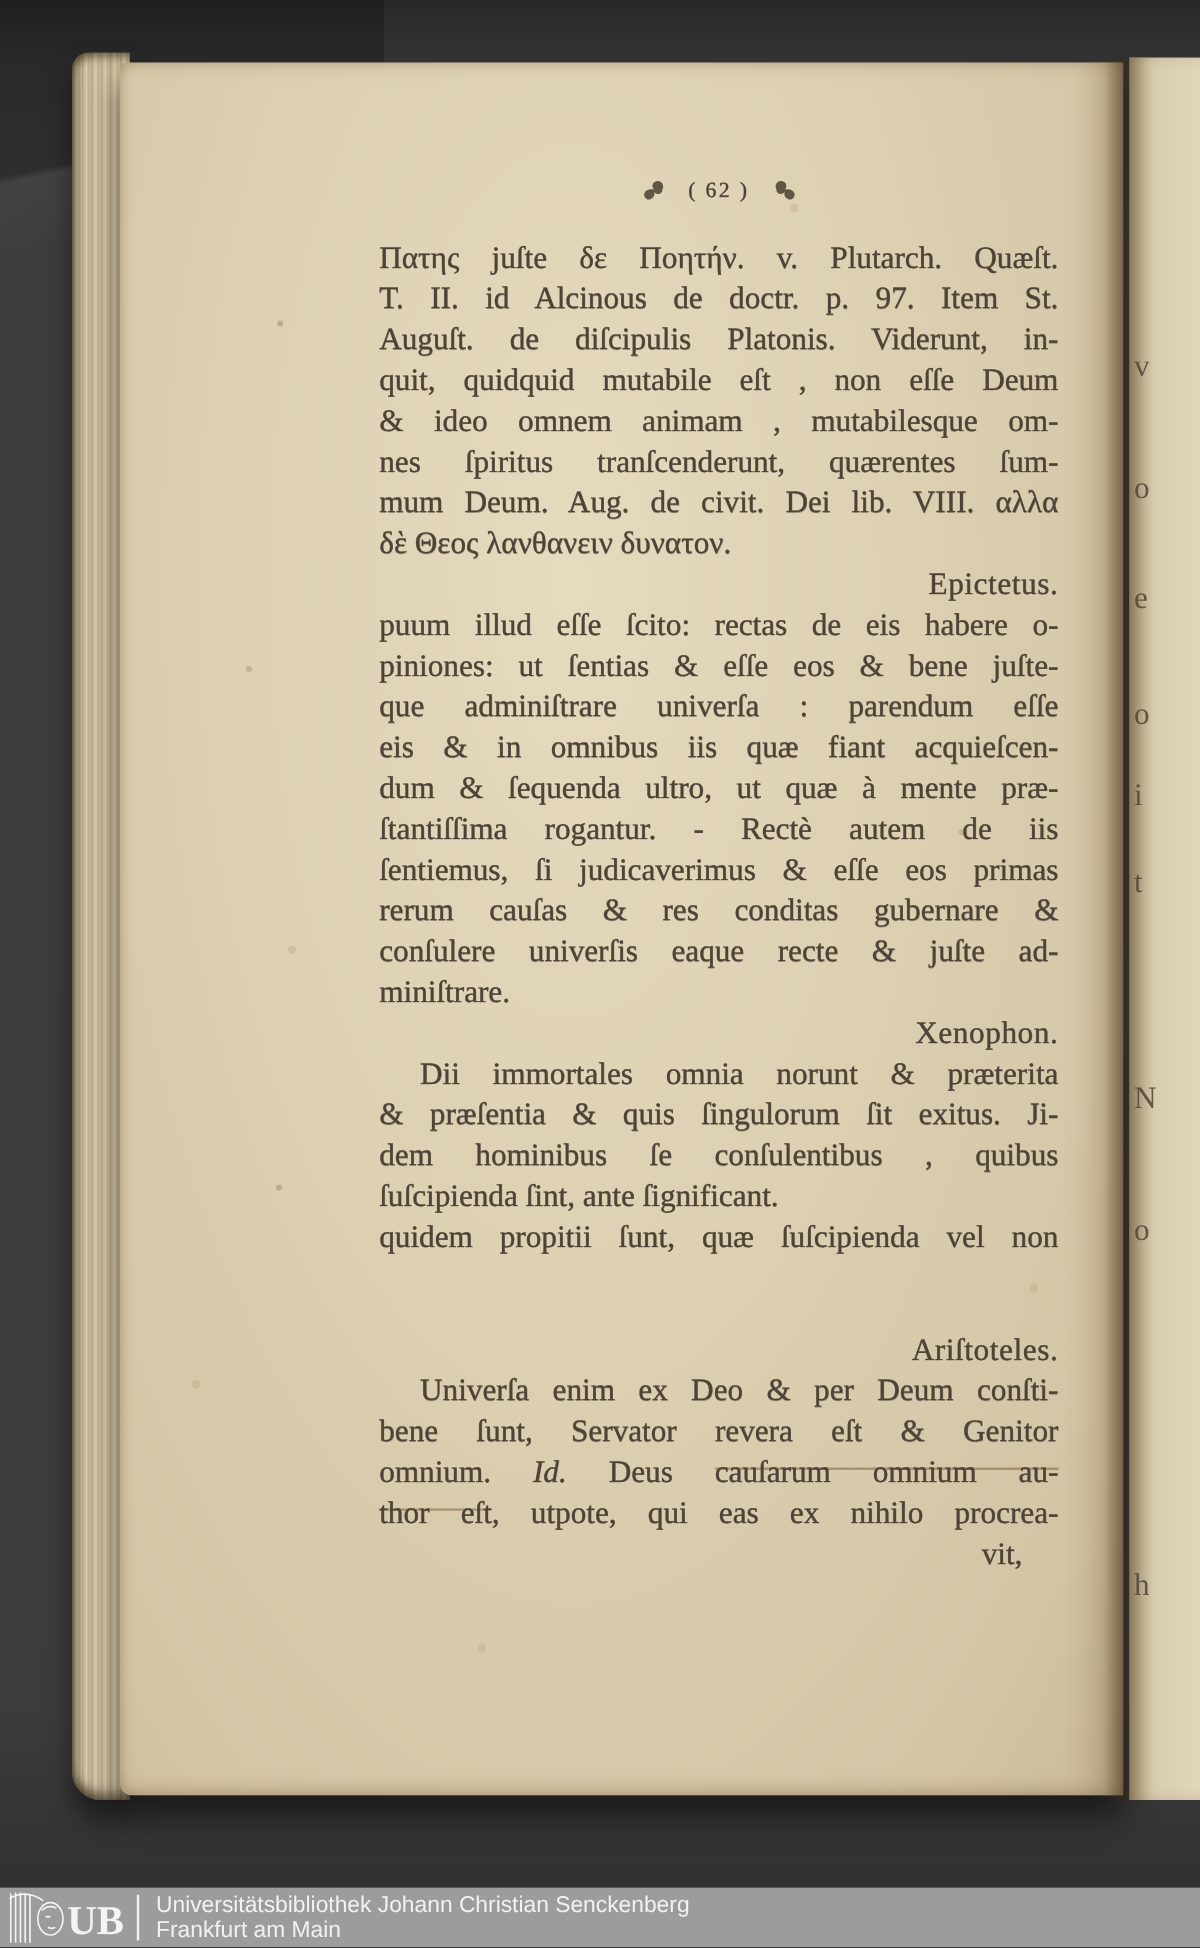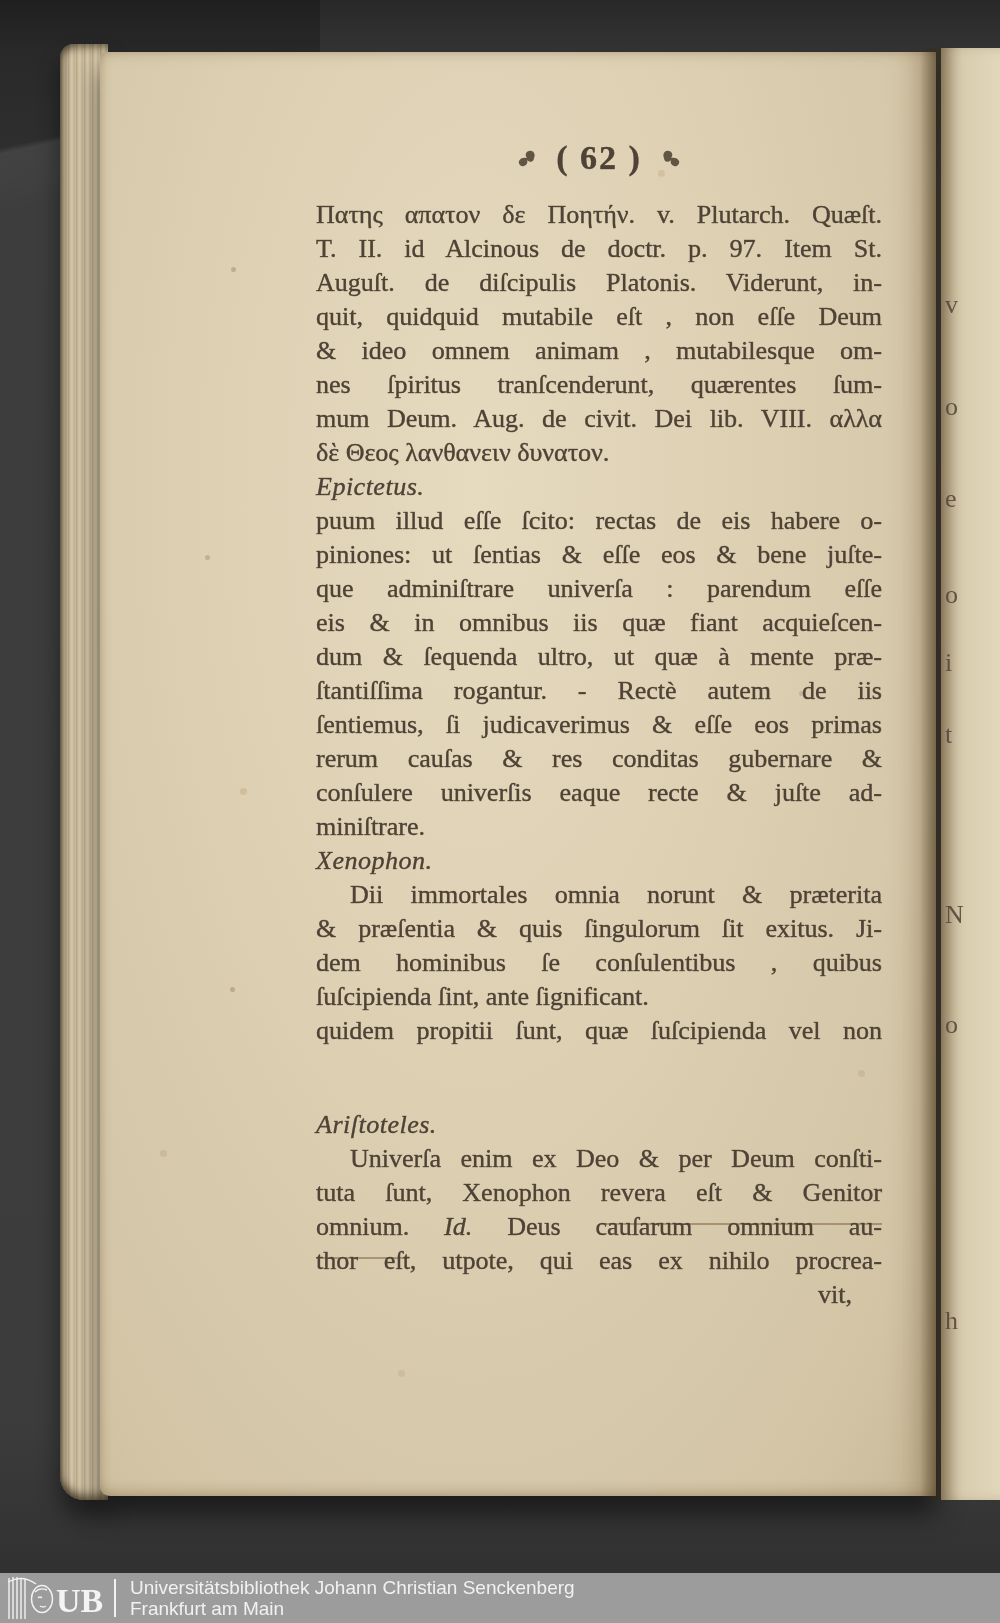--- a/index.html
+++ b/index.html
@@ -48,27 +48,27 @@
       760px 1020px 0 2px rgba(150,110,60,.15), 300px 1320px 0 2px rgba(150,110,60,.14),
       560px 120px 0 2px rgba(150,110,60,.15);}
   
   .content{
     position:absolute;left:216px;top:88px;width:566px;
     color:var(--ink,#4e4336);font-size:26px;line-height:34px;
     -webkit-text-stroke:0.35px rgba(78,67,54,.75);
     text-shadow:0.3px 0.4px 0.4px rgba(70,55,40,.35);
   }
   .pagenum-row{display:flex;justify-content:center;align-items:center;gap:18px;height:36px;margin-bottom:22px;}
-  .pagenum{font-size:34px;letter-spacing:2px;font-weight:bold;}
+  .pagenum{font-size:18px;letter-spacing:2px;}
   .fleuron{width:24px;height:22px;fill:#544838;opacity:.9;}
   .fleuron.flip{transform:scaleX(-1);}
   .line{white-space:normal;}
   .line.j{text-align:justify;text-align-last:justify;}
   .line.indent{padding-left:34px;}
-  .heading{text-align:left;font-style:italic;letter-spacing:.5px;}
+  .heading{text-align:right;letter-spacing:.5px;}
   .heading.gap{margin-top:60px;}
   .catchword{text-align:right;padding-right:30px;}
   .u{border-bottom:2px solid rgba(122,92,52,.5);padding-bottom:16px;}
   .i{font-style:italic;}
   
   .footer{
     position:absolute;left:0;bottom:0;width:1000px;height:50px;
     background:var(--footer-bar,#9c9c9c);display:flex;align-items:center;
     font-family:"Liberation Sans","DejaVu Sans",sans-serif;
   }
@@ -92,21 +92,21 @@
       <div class="pagenum-row">
         <svg class="fleuron flip" viewBox="0 0 24 22">
           <path d="M4 11 C2 7 5 3 9 4 C13 5 13 9 11 11 C14 10 18 11 19 14 C20 17 17 20 14 19 C11 18 10 15 11 13 C8 16 4 15 4 11 Z M11 11 L13 6 M11 12 L17 16"></path>
         </svg>
         <span class="pagenum">( 62 )</span>
         <svg class="fleuron" viewBox="0 0 24 22">
           <path d="M4 11 C2 7 5 3 9 4 C13 5 13 9 11 11 C14 10 18 11 19 14 C20 17 17 20 14 19 C11 18 10 15 11 13 C8 16 4 15 4 11 Z M11 11 L13 6 M11 12 L17 16"></path>
         </svg>
       </div>
 
-    <div class="line j"><span>Πατης απατον δε Ποητήν. v. Plutarch. Quæſt.</span></div>
+    <div class="line j"><span>Πατης juſte δε Ποητήν. v. Plutarch. Quæſt.</span></div>
         <div class="line j"><span>T. II. id Alcinous de doctr. p. 97. Item St.</span></div>
         <div class="line j"><span>Auguſt. de diſcipulis Platonis. Viderunt, in-</span></div>
         <div class="line j"><span>quit, quidquid mutabile eſt , non eſſe Deum</span></div>
         <div class="line j"><span>&amp; ideo omnem animam , mutabilesque om-</span></div>
         <div class="line j"><span>nes ſpiritus tranſcenderunt, quærentes ſum-</span></div>
         <div class="line j"><span>mum Deum. Aug. de civit. Dei lib. VIII. αλλα</span></div>
         <div class="line"><span>δὲ Θεος λανθανειν δυνατον.</span></div>
         <div class="heading">Epictetus.</div>
         <div class="line j"><span>puum illud eſſe ſcito: rectas de eis habere o-</span></div>
         <div class="line j"><span>piniones: ut ſentias &amp; eſſe eos &amp; bene juſte-</span></div>
@@ -119,21 +119,21 @@
         <div class="line j"><span>conſulere univerſis eaque recte &amp; juſte ad-</span></div>
         <div class="line"><span>miniſtrare.</span></div>
         <div class="heading">Xenophon.</div>
         <div class="line j indent"><span>Dii immortales omnia norunt &amp; præterita</span></div>
         <div class="line j"><span>&amp; præſentia &amp; quis ſingulorum ſit exitus. Ji-</span></div>
         <div class="line j"><span>dem hominibus ſe conſulentibus , quibus</span></div>
         <div class="line"><span>ſuſcipienda ſint, ante ſignificant.</span></div>
         <div class="line j"><span>quidem propitii ſunt, quæ ſuſcipienda vel non</span></div>
         <div class="heading gap">Ariſtoteles.</div>
         <div class="line j indent"><span>Univerſa enim ex Deo &amp; per Deum conſti-</span></div>
-        <div class="line j"><span>tuta ſunt, Xenophon </span><span class="u">revera eſt &amp; Genitor</span></div>
+        <div class="line j"><span>bene ſunt, Servator </span><span class="u">revera eſt &amp; Genitor</span></div>
         <div class="line j"><span class="u">omnium.</span><span> </span><span class="i">Id.</span><span> Deus cauſarum omnium au-</span></div>
         <div class="line j"><span>thor eſt, utpote, qui eas ex nihilo procrea-</span></div>
         <div class="catchword">vit,</div>
       </div>
   </div>
 
   <div class="gutter-shadow"></div>
 
   <div class="page-next">
       <span class="frag" style="top: 242px;">v</span>

